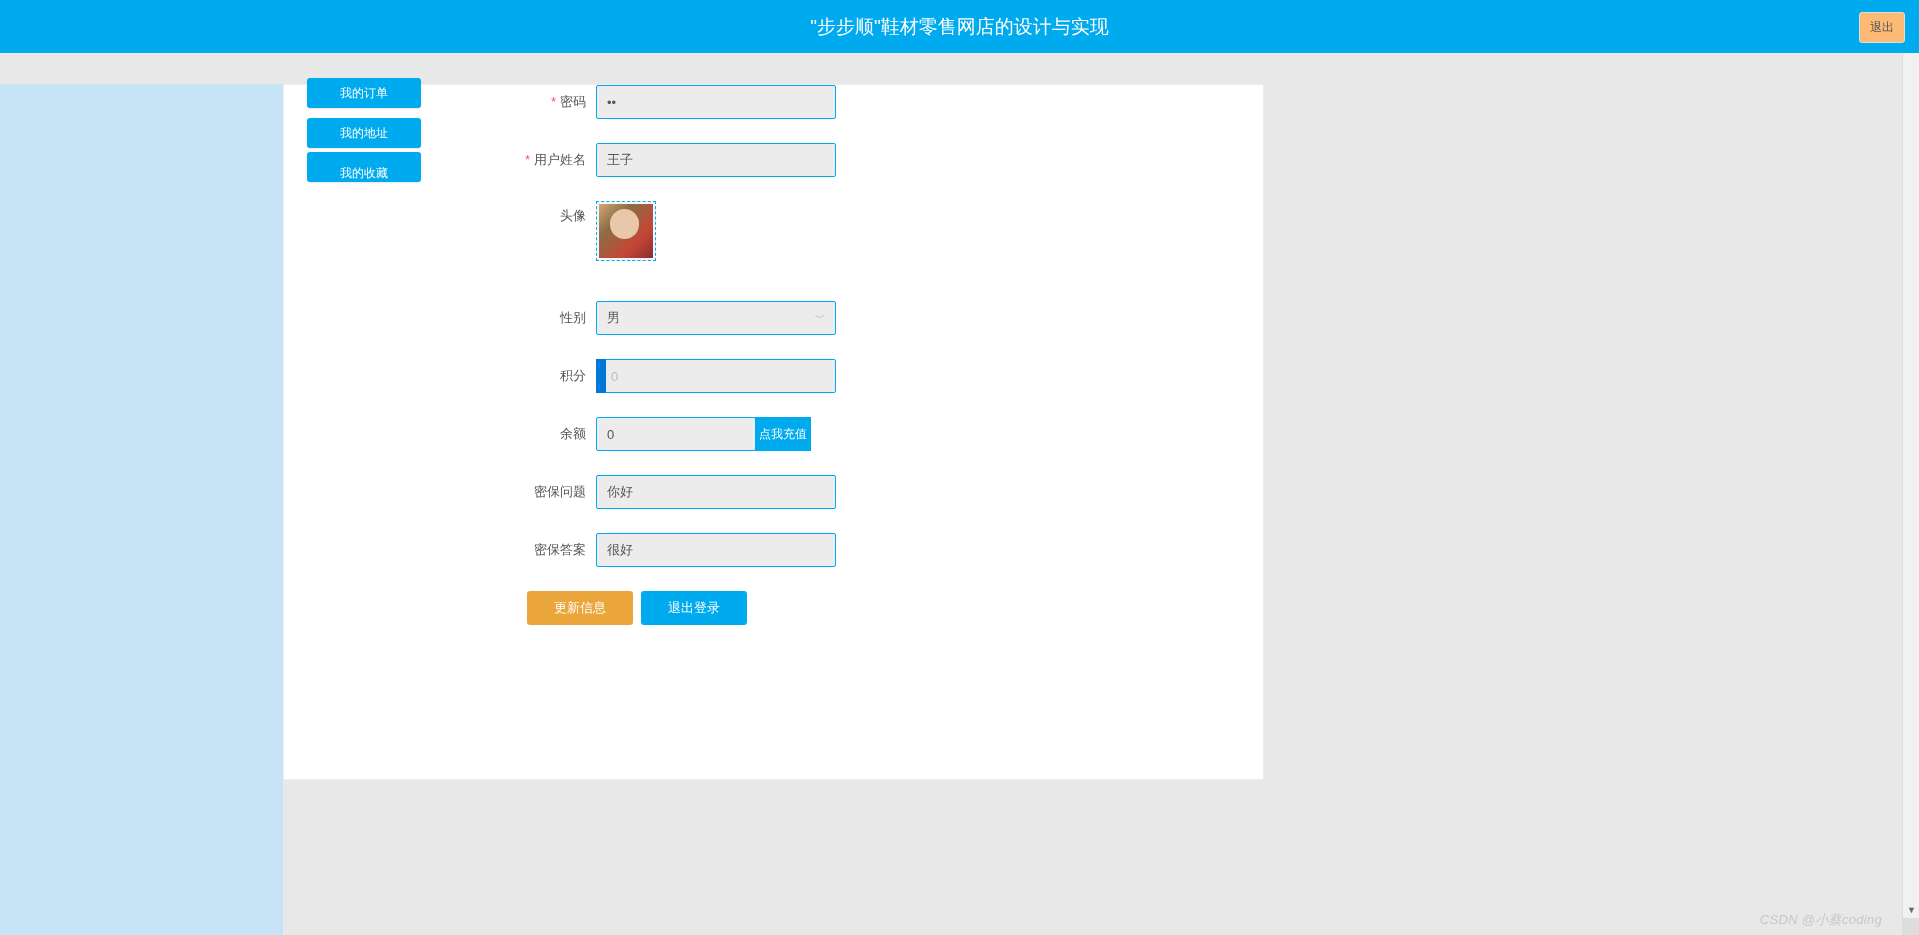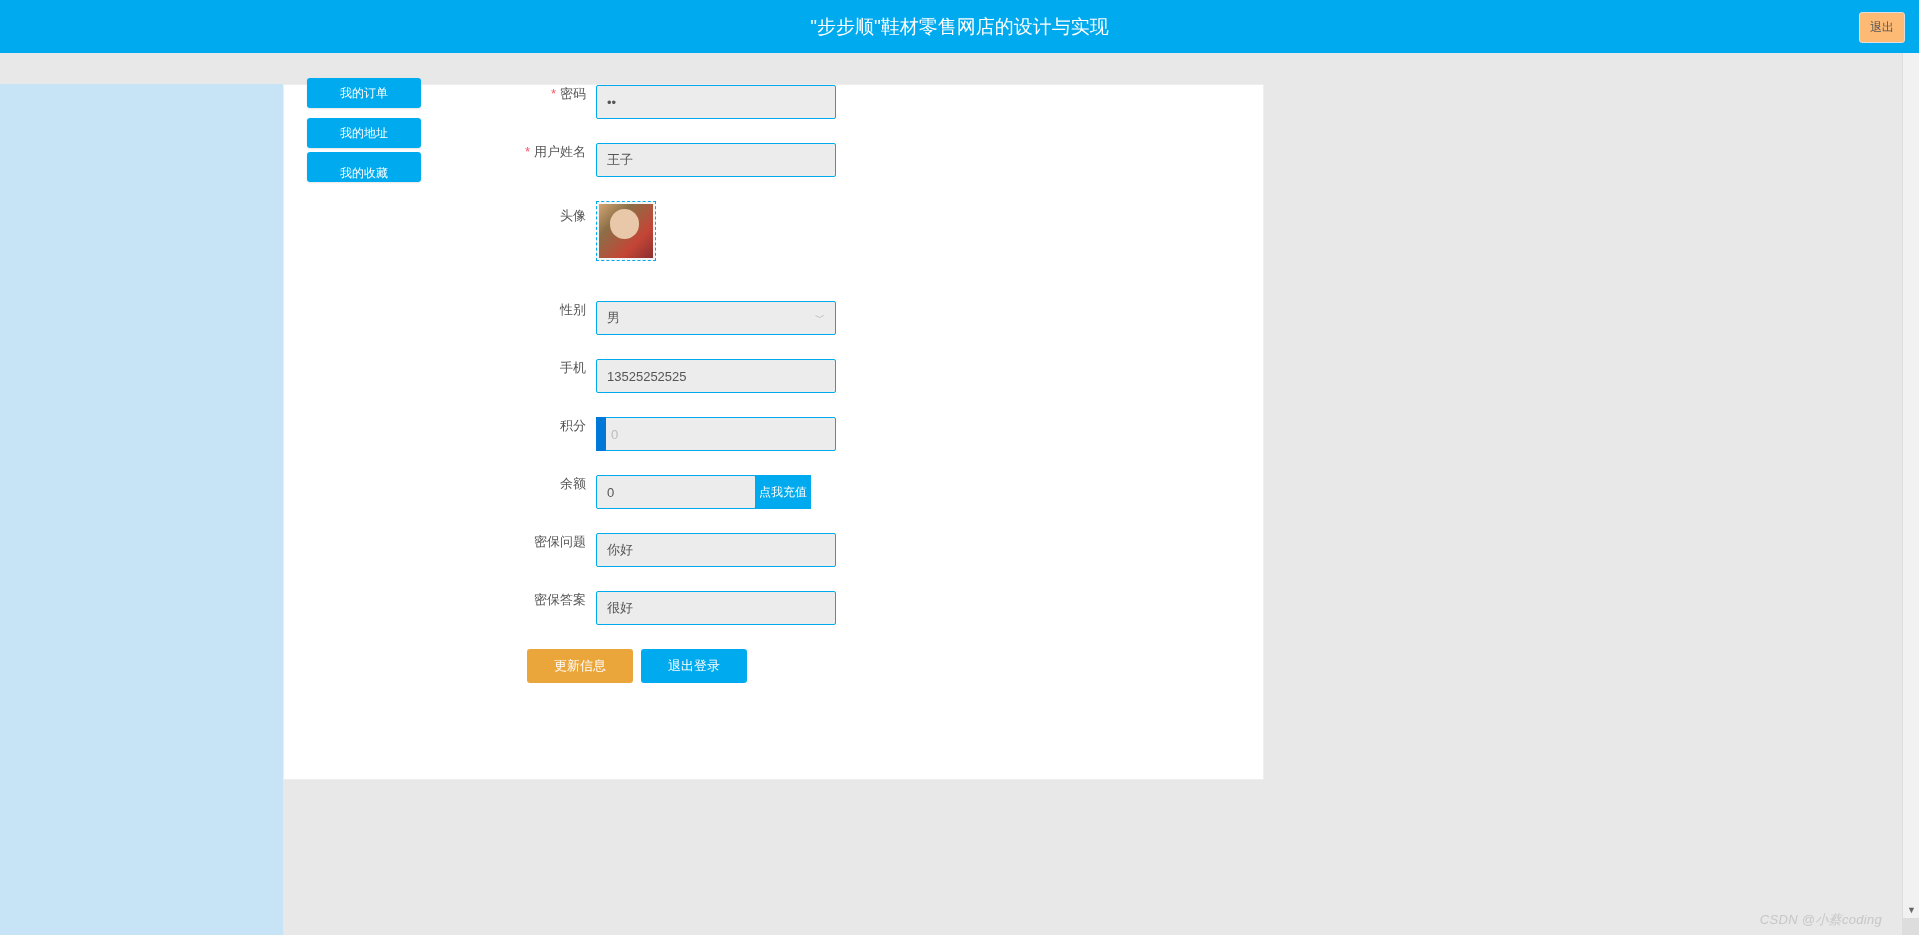--- a/index.html
+++ b/index.html
@@ -105,20 +105,21 @@
     }
     
     .form {
       position:absolute;
       left:170px;
       top:0;
       width:620px;
     }
     .row {
       display:flex;
+      align-items:center;
       margin-bottom:24px;
     }
     .row.tall { align-items:flex-start; }
     .lbl {
       width:142px;
       text-align:right;
       padding-right:10px;
       font-size:13px;
       color:#555;
     }
@@ -271,26 +272,20 @@
           <div class="lbl">性别</div>
           <div class="ctrl">
             <div class="sel">
               <span>男</span>
               <span class="caret">﹀</span>
             </div>
           </div>
         </div>
 
 
-        <div class="row">
-          <div class="lbl">手机</div>
-          <div class="ctrl">
-            <input class="inp" type="text" value="13525252525" style="">
-          </div>
-        </div>
 
         <div class="row">
           <div class="lbl">积分</div>
           <div class="ctrl" style="position:relative;">
             <div style="position:relative;">
               <input class="inp disabled-fill" type="text" readonly="" style="padding-left: 14px;" value="0">
               <div class="pts-selection"></div>
             </div>
           </div>
         </div>

